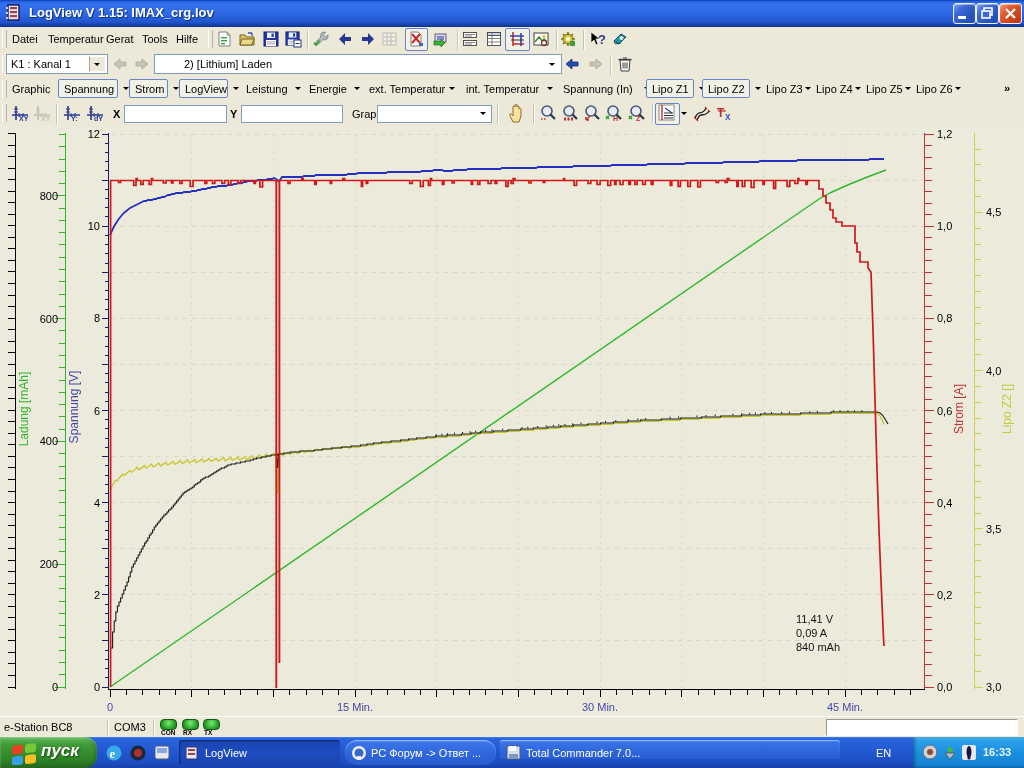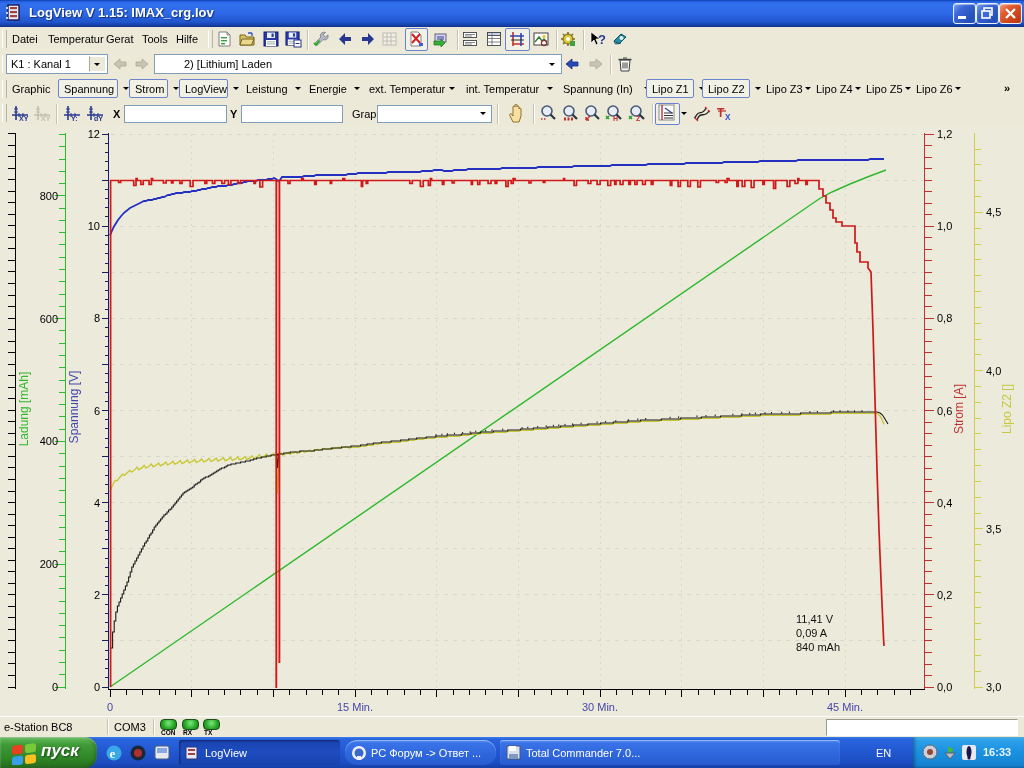--- a/index.html
+++ b/index.html
@@ -409,21 +409,21 @@
       <div class="abs" style="left:26px;top:7px;">LogView</div>
     </div>
     <div class="abs" style="left:345px;top:3px;width:151px;height:25px;border-radius:12px;background:linear-gradient(180deg,#5590f5 0%,#3a73e8 12%,#2f66dd 55%,#2a5cd0 100%);box-shadow:inset 0 1px 1px rgba(255,255,255,.4);color:#fff;font-size:11px;">
       <svg class="abs" style="left:6px;top:5px" width="16" height="16">
         <circle cx="8" cy="8" r="7" fill="#f0f0f8"></circle>
         <circle cx="8" cy="8" r="4.5" fill="#3868c8"></circle>
         <rect x="6" y="11" width="4" height="4" fill="#f0f0f8"></rect>
       </svg>
       <div class="abs" style="left:26px;top:7px;">РС Форум -&gt; Ответ ...</div>
     </div>
-    <div class="abs" style="left:500px;top:3px;width:340px;height:25px;border-radius:3px;background:linear-gradient(180deg,#5590f5 0%,#3a73e8 12%,#2f66dd 55%,#2a5cd0 100%);box-shadow:inset 0 1px 1px rgba(255,255,255,.4);color:#fff;font-size:11px;">
+    <div class="abs" style="left:500px;top:3px;width:340px;height:19px;border-radius:3px;background:linear-gradient(180deg,#5590f5 0%,#3a73e8 12%,#2f66dd 55%,#2a5cd0 100%);box-shadow:inset 0 1px 1px rgba(255,255,255,.4);color:#fff;font-size:11px;">
       <svg class="abs" style="left:6px;top:5px" width="16" height="16">
         <rect x="1" y="1" width="13" height="13" fill="#d8e0f0" stroke="#485878"></rect>
         <rect x="3" y="1" width="7" height="5" fill="#fff"></rect>
         <rect x="3" y="9" width="9" height="5" fill="#8098c0"></rect>
       </svg>
       <div class="abs" style="left:26px;top:7px;">Total Commander 7.0...</div>
     </div>
     <div class="abs" style="left:876px;top:10px;font-size:11px;color:#fff;">EN</div>
     <div class="abs" style="left:913px;top:0;width:111px;height:31px;background:linear-gradient(180deg,#59c0f5 0%,#2da0ea 10%,#1b90e0 50%,#1583d2 90%,#1174bf 100%);box-shadow:inset 2px 0 3px rgba(0,0,0,.3);font-weight:bold;">
       <svg class="abs" style="left:9px;top:7px" width="60" height="17">

